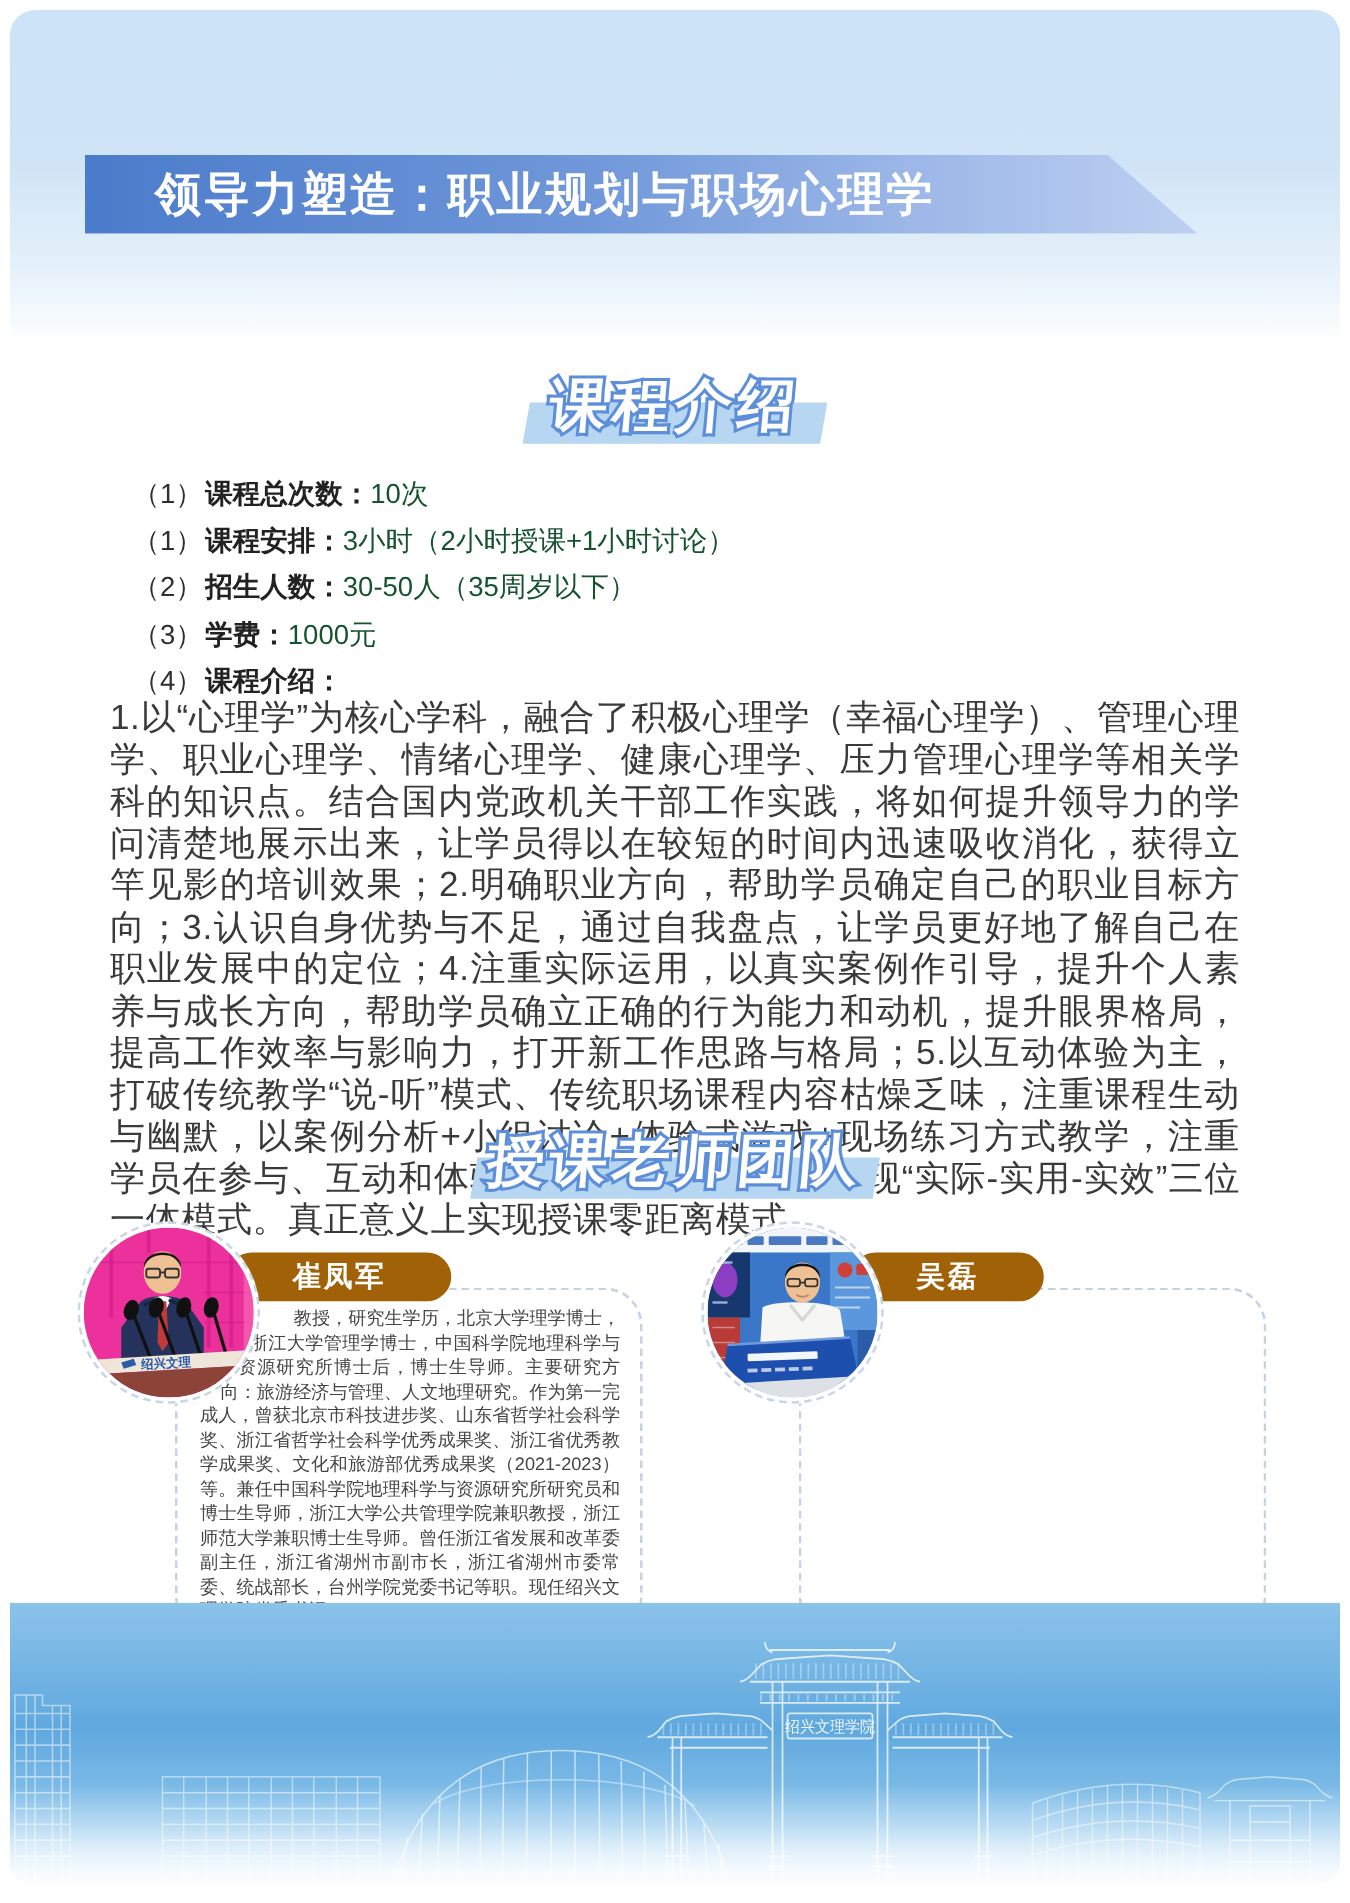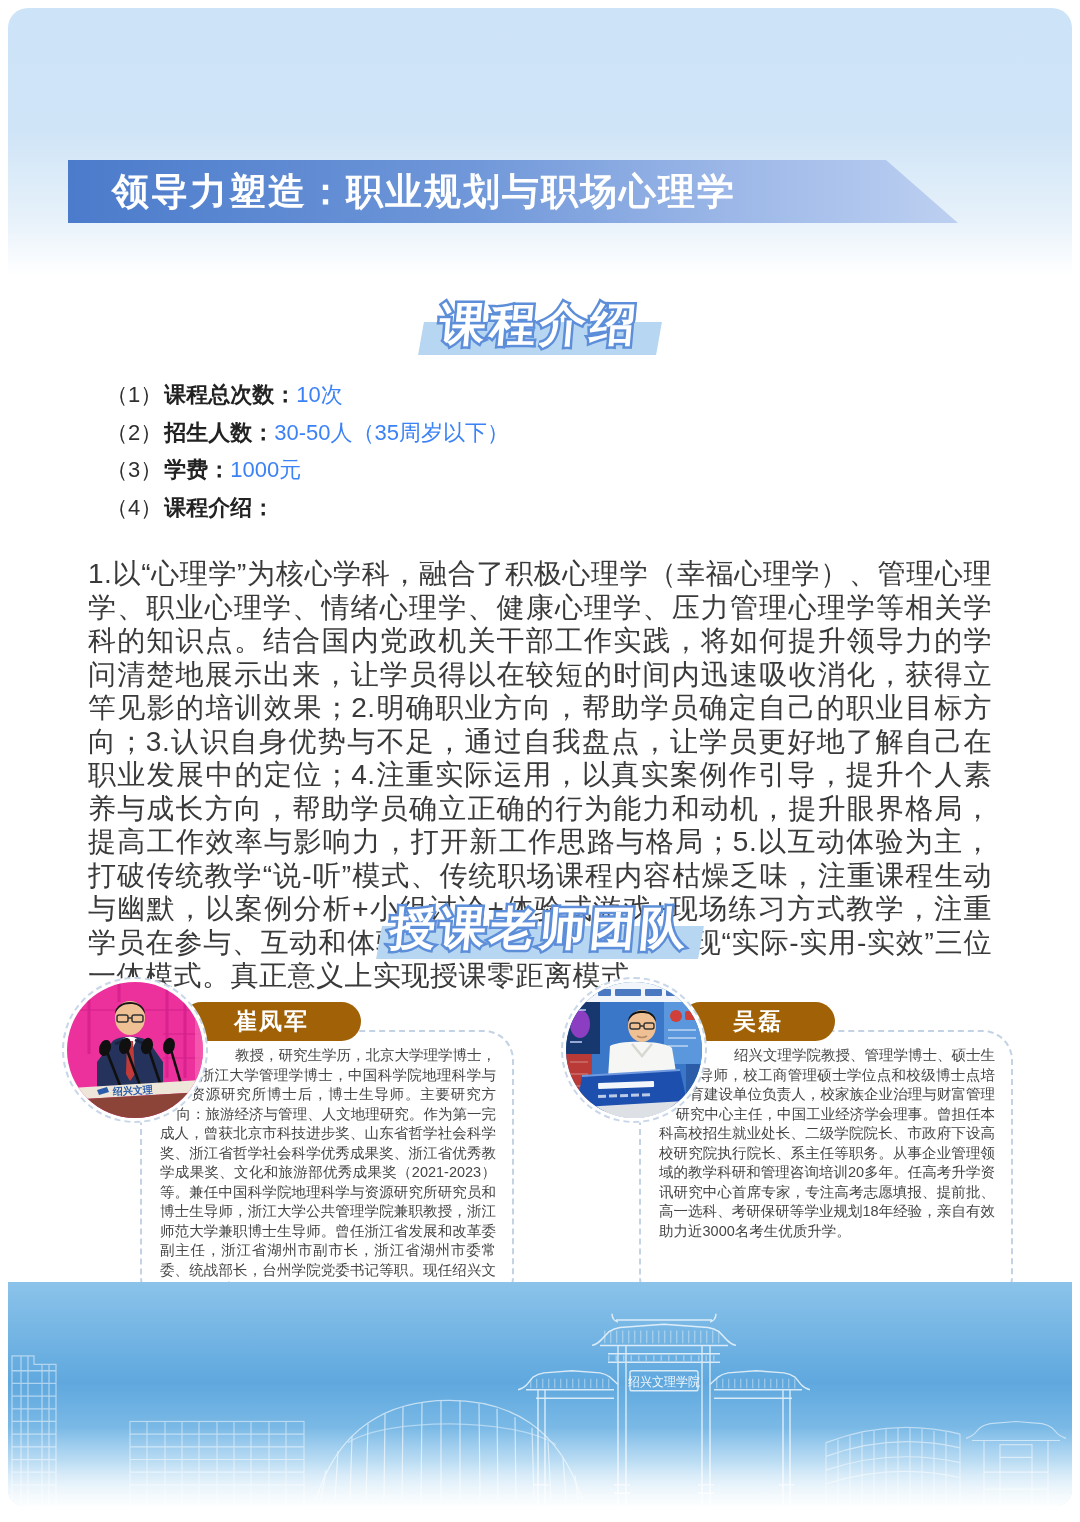--- a/index.html
+++ b/index.html
@@ -8,40 +8,40 @@
 
   
   .top-bg{position:absolute;left:8px;top:8px;width:1064px;height:268px;
     border-radius:20px 20px 0 0;
     background:linear-gradient(180deg,#cde3f7 0%,#cfe4f7 45%,#e6f1fa 78%,#ffffff 100%);}
 
   
   .banner{position:absolute;left:68px;top:124px;width:890px;height:63px;
     background:linear-gradient(90deg,#4b7bcb 0%,#6f97d9 45%,#9db8e8 75%,#bdd0f1 100%);
     clip-path:polygon(0 0,calc(100% - 72px) 0,100% 100%,0 100%);
-    display:flex;align-items:center;box-sizing:border-box;padding-left:44px;margin-top:36px;}
+    display:flex;align-items:center;box-sizing:border-box;padding-left:56px;}
   .banner-title{color:#ffffff;font-size:37px;font-weight:bold;letter-spacing:2px;white-space:nowrap;}
 
   
   .section-head{position:absolute;left:0;width:100%;display:flex;justify-content:center;}
   .head-course{top:292px;}
   .head-teachers{top:896px;}
   .title-wrap{position:relative;display:inline-block;}
   .title-hl{position:absolute;top:30px;height:33px;background:#b7d6f1;transform:skewX(-10deg);z-index:0;}
   .hl-course{left:-4px;right:-4px;}
   .hl-teachers{left:-6px;right:-6px;}
   .title-svg{position:relative;z-index:1;display:block;transform:skewX(-5deg);}
   .title-svg text{font-family:"Liberation Sans","DejaVu Sans",sans-serif;}
 
   
   .course-list{position:absolute;left:106px;top:381px;color:#2f2f2f;}
   .ci-item{font-size:22px;line-height:27px;margin-bottom:10.5px;white-space:nowrap;}
   .ci-num{margin-right:2px;}
   .ci-label{font-weight:bold;color:#222;margin-top:29px;}
-  .ci-value{color:#3b82f6;}
+  .ci-value{color:#14532d;}
 
   
   .course-desc{position:absolute;left:88px;top:557px;width:904px;
     font-size:28px;line-height:33.5px;letter-spacing:0.5px;color:#3a3a3a;text-align:justify;}
 
   
   .cards{position:absolute;left:62px;top:977px;width:956px;display:flex;gap:42px;}
   .teacher-card{position:relative;width:457px;height:340px;flex:0 0 auto;}
   .photo{position:absolute;left:0;top:0;width:142px;height:142px;border-radius:50%;
     border:2px dashed #c8d6e8;background:#fff;z-index:3;}
@@ -80,20 +80,23 @@
         <text x="115" y="48" text-anchor="middle" font-size="46" font-weight="bold" letter-spacing="4" fill="#ffffff" stroke="#5d8ed9" stroke-width="5" paint-order="stroke">课程介绍</text>
       </svg>
     </span>
   </div>
 
   <div class="course-list">
     <div class="ci-item">
       <span class="ci-num">（1）</span><b class="ci-label">课程总次数：</b><span class="ci-value">10次</span>
     </div>
     <div class="ci-item">
+      <span class="ci-num">（1）</span><b class="ci-label">课程安排：</b><span class="ci-value">3小时（2小时授课+1小时讨论）</span>
+    </div>
+    <div class="ci-item">
       <span class="ci-num">（2）</span><b class="ci-label">招生人数：</b><span class="ci-value">30-50人（35周岁以下）</span>
     </div>
     <div class="ci-item">
       <span class="ci-num">（3）</span><b class="ci-label">学费：</b><span class="ci-value">1000元</span>
     </div>
     <div class="ci-item">
       <span class="ci-num">（4）</span><b class="ci-label">课程介绍：</b><span class="ci-value"></span>
     </div>
   </div>
 
@@ -206,21 +209,20 @@
 
             <polygon points="0,126 136,118 136,136 0,136" fill="#dde1e6"></polygon>
           </svg>
         </div>
       </div>
       <div class="pill">
         <span>吴磊</span>
       </div>
       <div class="bio-box">
         <div class="bio-float"></div>
-        <p class="bio-text">绍兴文理学院教授、管理学博士、硕士生导师，校工商管理硕士学位点和校级博士点培育建设单位负责人，校家族企业治理与财富管理研究中心主任，中国工业经济学会理事。曾担任本科高校招生就业处长、二级学院院长、市政府下设高校研究院执行院长、系主任等职务。从事企业管理领域的教学科研和管理咨询培训20多年。任高考升学资讯研究中心首席专家，专注高考志愿填报、提前批、高一选科、考研保研等学业规划18年经验，亲自有效助力近3000名考生优质升学。</p>
       </div>
     </div>
   </div>
 
   <div class="footer">
     <svg viewBox="0 0 1064 212" preserveAspectRatio="none">
       <defs>
         <linearGradient id="skyg" x1="0" y1="0" x2="0" y2="1">
           <stop offset="0%" stop-color="#8bc3ea"></stop>
           <stop offset="45%" stop-color="#5fa8de"></stop>

